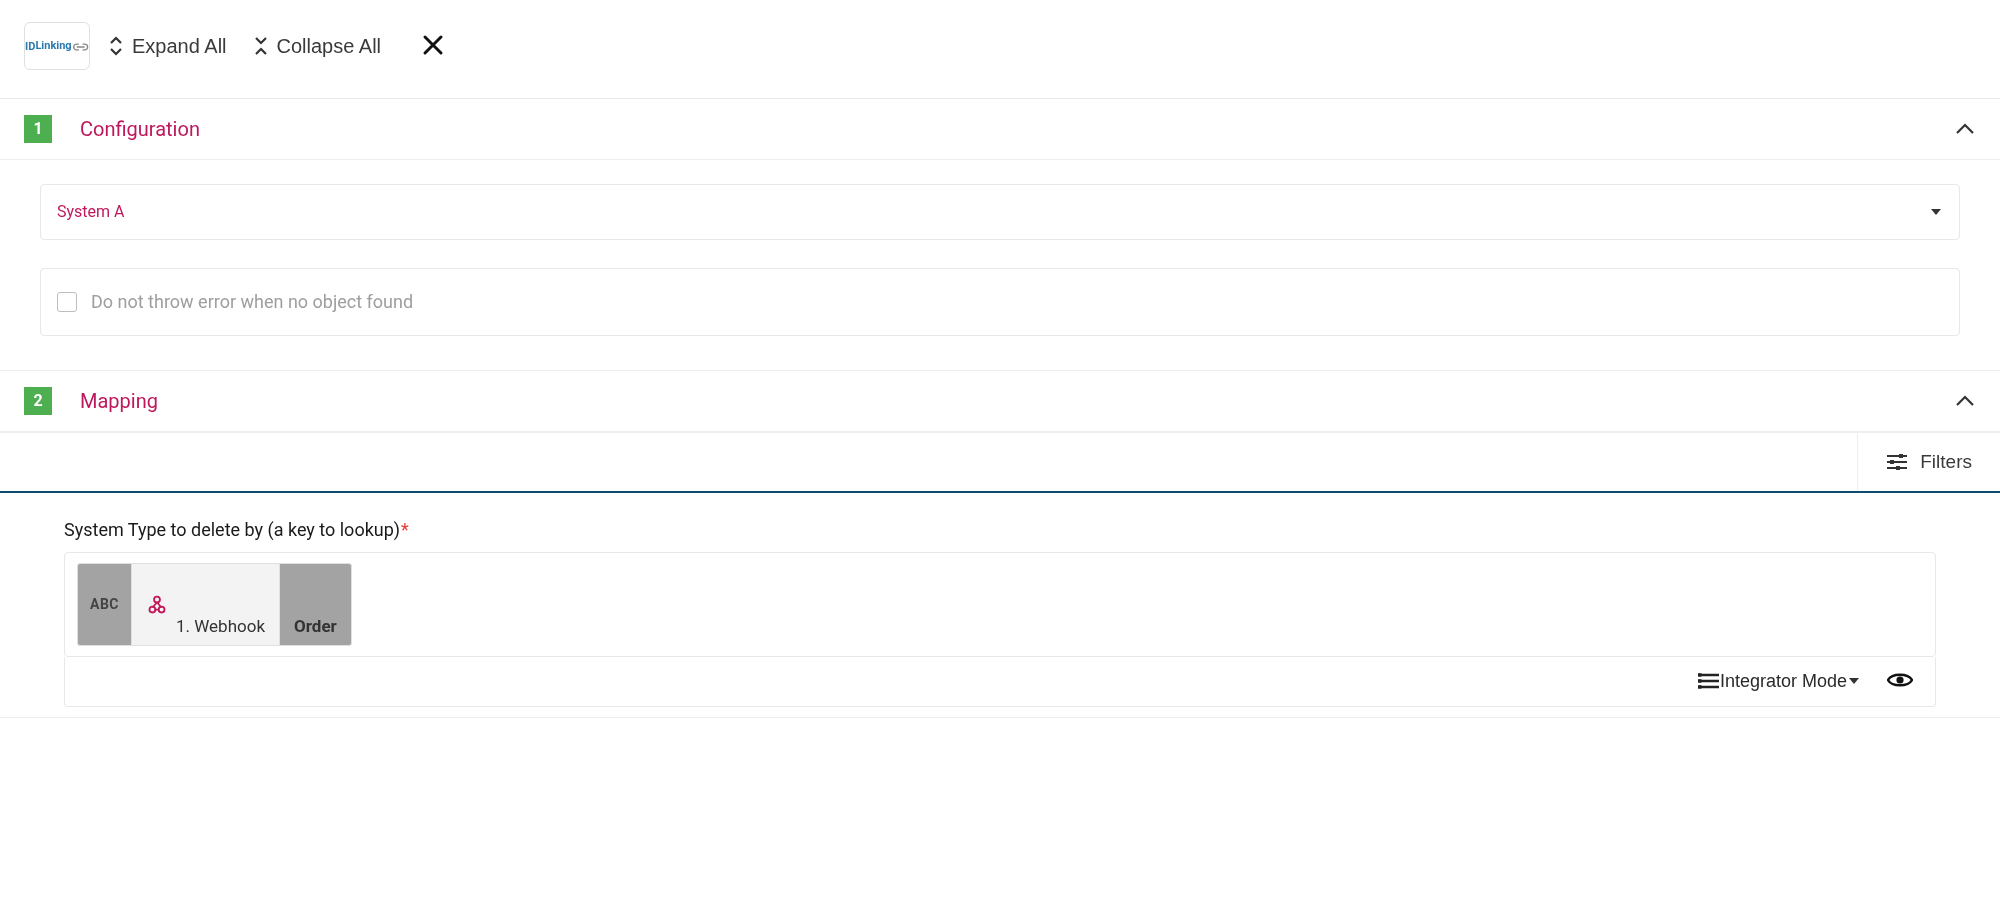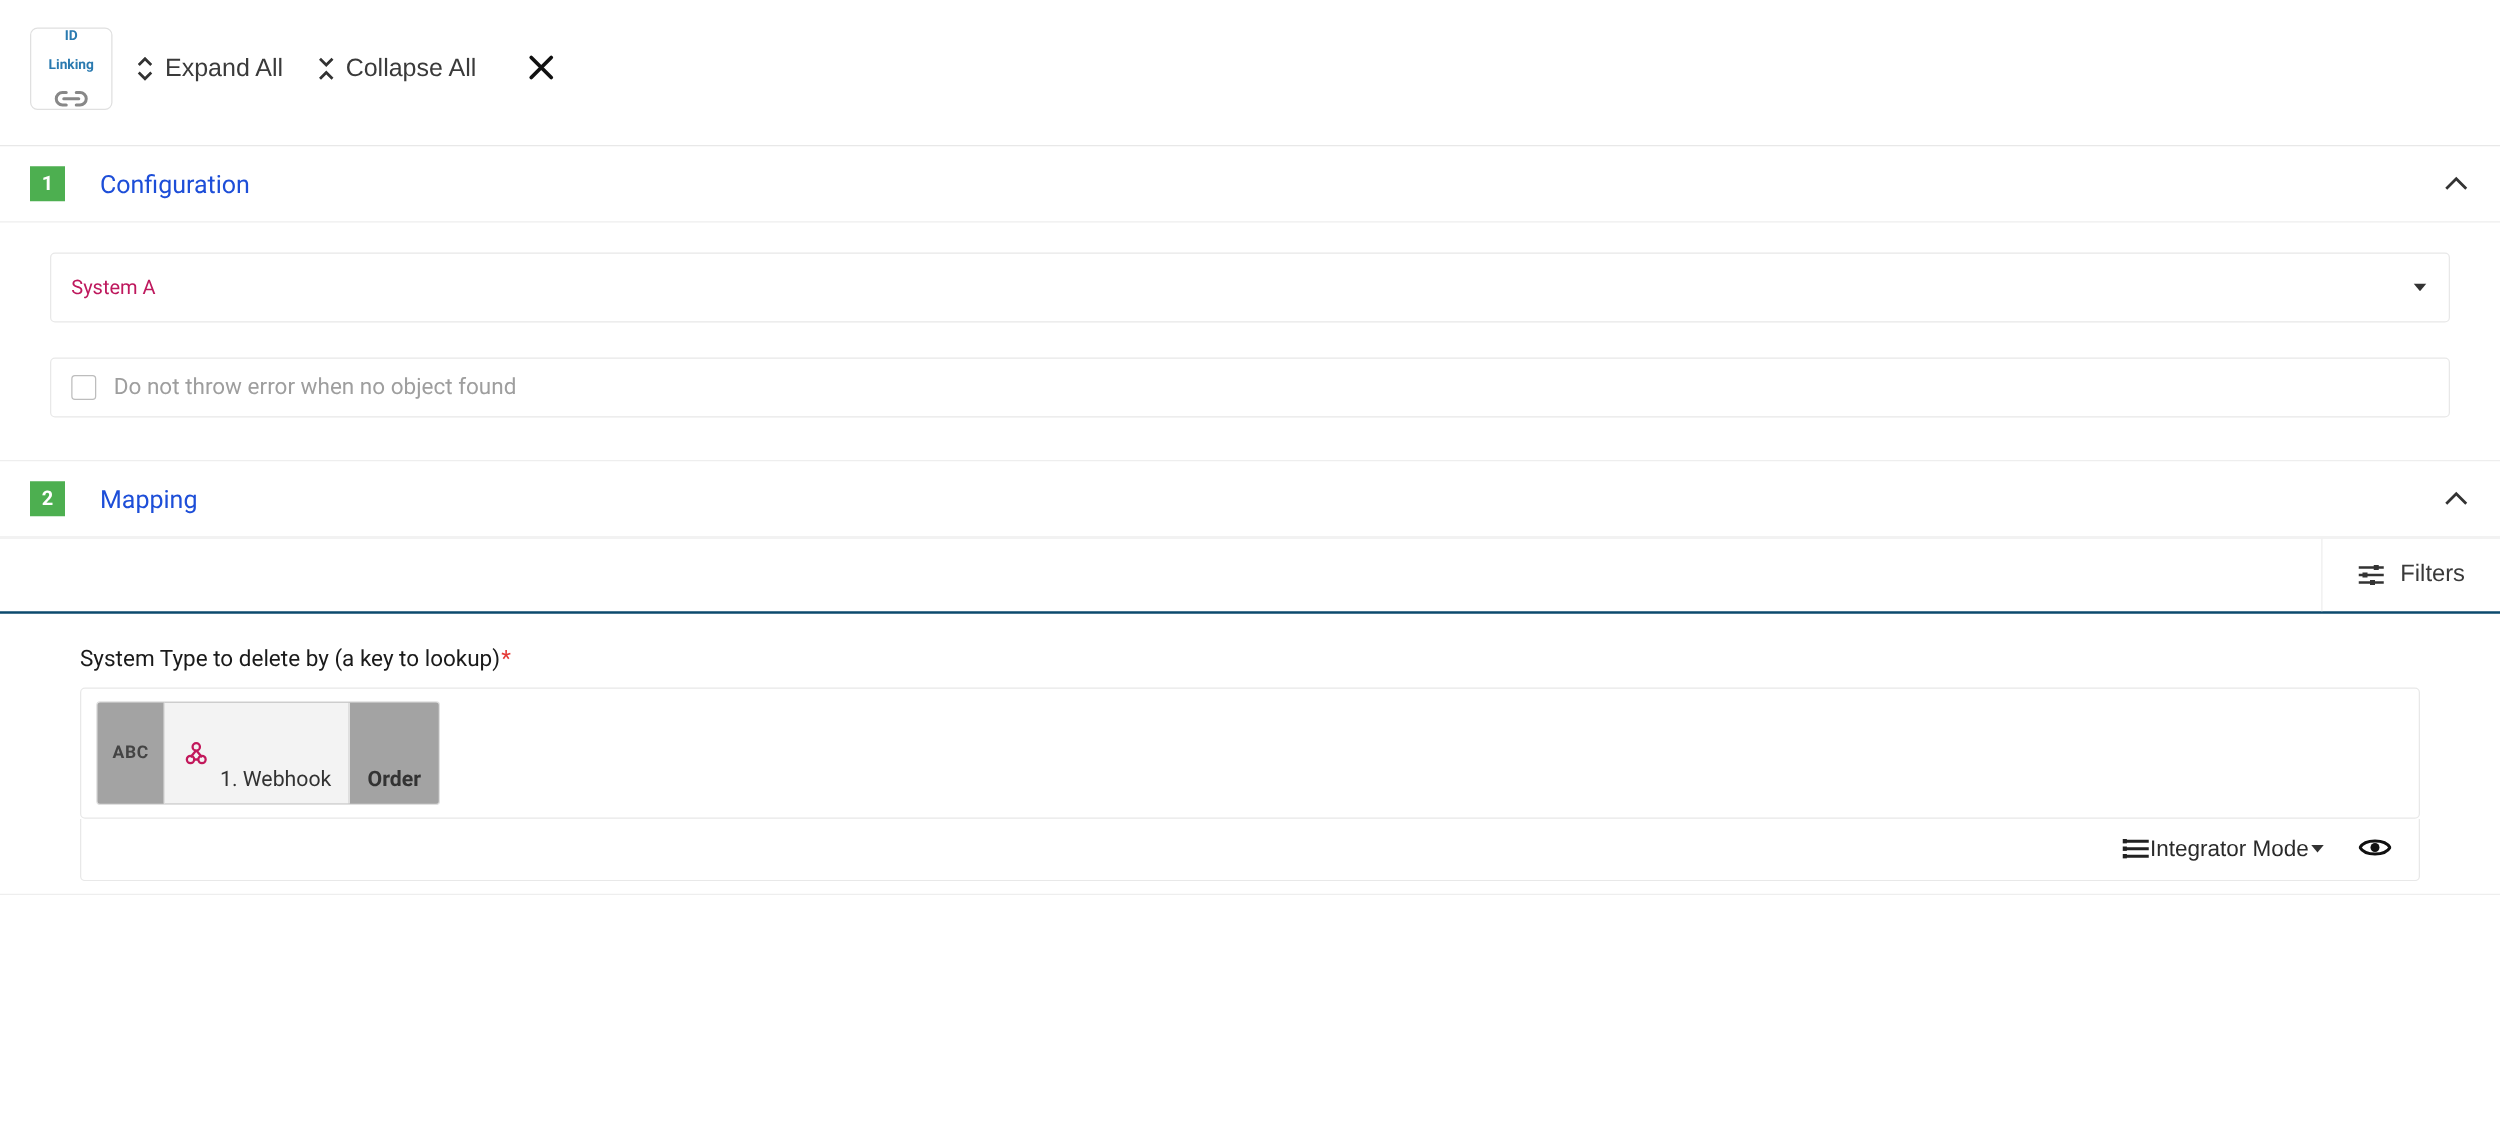--- a/index.html
+++ b/index.html
@@ -15,27 +15,27 @@
 
     
     .header {
       display: flex;
       align-items: center;
       padding: 22px 24px 28px 24px;
       border-bottom: 1px solid #e8e8e8;
     }
     .icon-box {
       width: 66px;
-      height: 66px;
+      height: 48px;
       border: 1px solid #e0e0e0;
       border-radius: 6px;
       display: flex;
-      flex-direction: column;
-      align-items: center;
-      justify-content: space-between;
+      flex-direction: row;
+      align-items: center;
+      justify-content: center;
       margin-right: 18px;
       flex-shrink: 0;
     }
     .icon-box .id-text { font-size: 11px; font-weight: 700; color: #2a7ab0; line-height: 1; }
     .icon-box .linking-text { font-size: 11px; font-weight: 700; color: #2a7ab0; line-height: 1.2; }
     .icon-box .link-svg { margin-top: 2px; }
     .header-text { flex: 1; }
     .header-title { font-size: 30px; font-weight: 700; color: #1a1a1a; }
     .header-sub { font-size: 18.5px; color: #8a8a8a; margin-top: 8px; }
     .header-actions { display: flex; align-items: center; gap: 26px; }
@@ -71,21 +71,21 @@
       height: 28px;
       background: #4daf50;
       color: #fff;
       font-weight: 700;
       display: flex;
       align-items: center;
       justify-content: center;
       font-size: 16px;
       margin-right: 28px;
     }
-    .section-title { font-size: 20px; color: #1d4ed8; flex: 1; }
+    .section-title { font-size: 20px; color: #be185d; flex: 1; }
     .chevron { stroke: #333; stroke-width: 2.2; fill: none; }
 
     
     .section-body { padding: 24px 40px 34px 40px; }
     .field-label { font-size: 18px; color: #1a1a1a; margin-bottom: 10px; }
     .req { color: #e53935; font-size: 18px; vertical-align: top; margin-left: 1px; }
 
     
     .dropdown {
       display: flex;
@@ -100,21 +100,21 @@
     }
     .dropdown-text { flex: 1; color: #be185d; font-size: 16px; }
     .dropdown-caret { color: #555; }
 
     
     .check-row {
       display: flex;
       align-items: center;
       border: 1px solid #e8e8e8;
       border-radius: 4px;
-      height: 48px;
+      height: 68px;
       padding: 0 16px;
       margin-top: 28px;
     }
     .checkbox {
       width: 20px; height: 20px;
       border: 1.6px solid #bdbdbd;
       border-radius: 3px;
       margin-right: 14px;
       flex-shrink: 0;
     }

